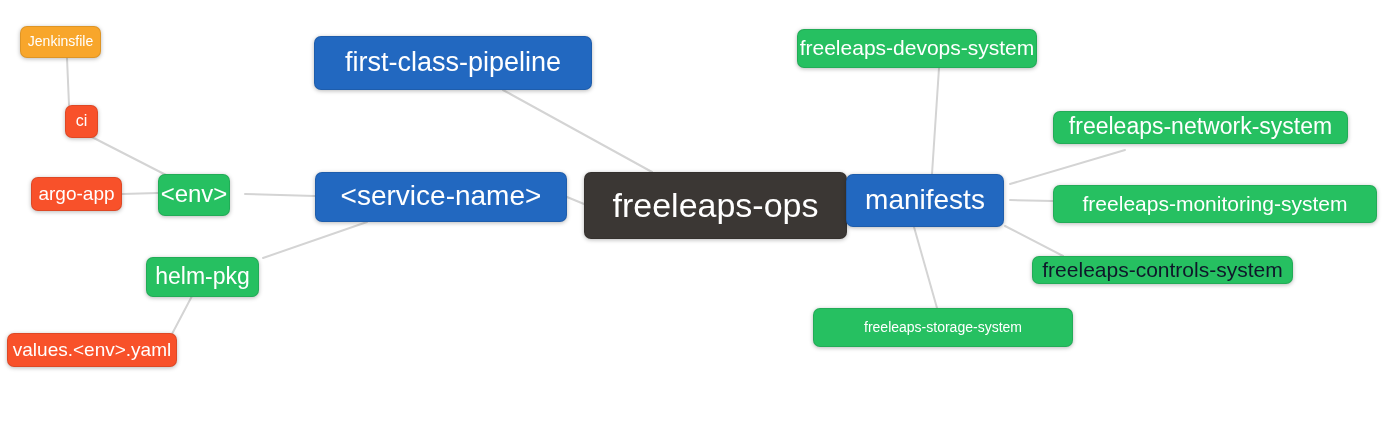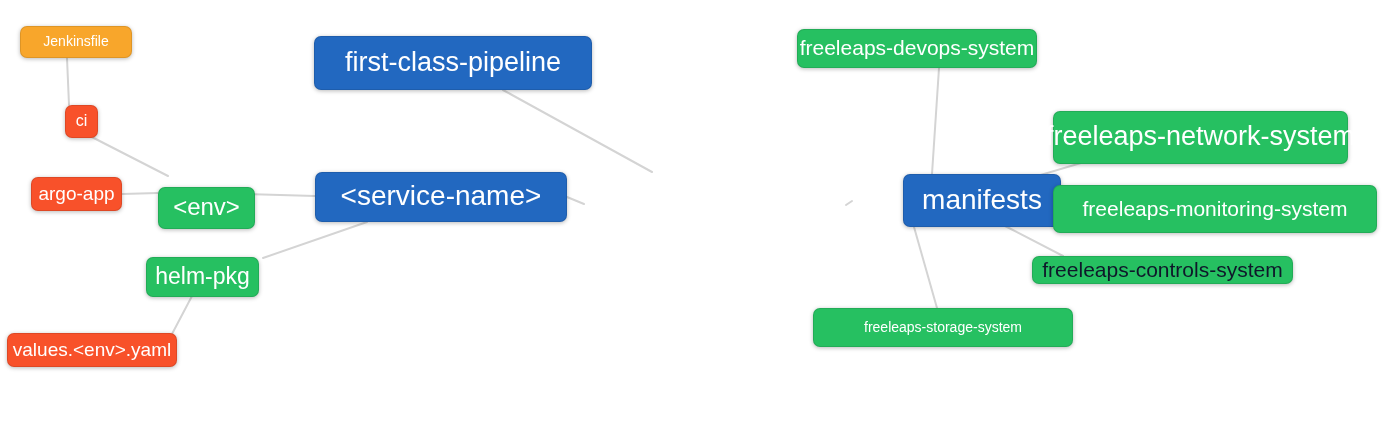--- a/index.html
+++ b/index.html
@@ -57,54 +57,57 @@
       <line x1="503" y1="90" x2="652" y2="172" stroke="#d4d4d4" stroke-width="2" stroke-linecap="round"></line>
       <line x1="567" y1="197" x2="584" y2="204" stroke="#d4d4d4" stroke-width="2" stroke-linecap="round"></line>
       <line x1="846" y1="205" x2="852" y2="201" stroke="#d4d4d4" stroke-width="2" stroke-linecap="round"></line>
       <line x1="932" y1="174" x2="939" y2="68" stroke="#d4d4d4" stroke-width="2" stroke-linecap="round"></line>
       <line x1="1010" y1="184" x2="1125" y2="150" stroke="#d4d4d4" stroke-width="2" stroke-linecap="round"></line>
       <line x1="1010" y1="200" x2="1053" y2="201" stroke="#d4d4d4" stroke-width="2" stroke-linecap="round"></line>
       <line x1="1005" y1="226" x2="1063" y2="256" stroke="#d4d4d4" stroke-width="2" stroke-linecap="round"></line>
       <line x1="914" y1="227" x2="937" y2="308" stroke="#d4d4d4" stroke-width="2" stroke-linecap="round"></line>
     </svg>
 
-<div class="node" style="left: 20px; top: 26px; width: 112px; height: 32px; background: rgb(248, 166, 43); font-size: 14px; color: rgb(255, 255, 255);">
+<div class="node" style="left: 20px; top: 26px; width: 81px; height: 32px; background: rgb(248, 166, 43); font-size: 14px; color: rgb(255, 255, 255);">
       <span>Jenkinsfile</span>
     </div>
     <div class="node" style="left: 52px; top: 105px; width: 33px; height: 33px; background: rgb(248, 81, 42); font-size: 16px; color: rgb(255, 255, 255); margin-left: 13px;">
       <span>ci</span>
     </div>
     <div class="node" style="left: 31px; top: 177px; width: 91px; height: 34px; background: rgb(248, 81, 42); font-size: 19px; color: rgb(255, 255, 255);">
       <span>argo-app</span>
     </div>
-    <div class="node" style="left: 158px; top: 187px; width: 97px; height: 42px; background: rgb(38, 192, 97); font-size: 24px; color: rgb(255, 255, 255);">
+    <div class="node" style="left: 158px; top: 174px; width: 72px; height: 42px; background: rgb(38, 192, 97); font-size: 24px; color: rgb(255, 255, 255);">
       <span>&lt;env&gt;</span>
     </div>
     <div class="node" style="left: 146px; top: 257px; width: 113px; height: 40px; background: rgb(38, 192, 97); font-size: 23px; color: rgb(255, 255, 255);">
       <span>helm-pkg</span>
     </div>
     <div class="node" style="left: 7px; top: 333px; width: 170px; height: 34px; background: rgb(248, 81, 42); font-size: 19px; color: rgb(255, 255, 255);">
       <span>values.&lt;env&gt;.yaml</span>
     </div>
     <div class="node" style="left: 314px; top: 36px; width: 278px; height: 54px; background: rgb(34, 104, 192); font-size: 27px; color: rgb(255, 255, 255);">
       <span>first-class-pipeline</span>
     </div>
     <div class="node" style="left: 315px; top: 172px; width: 252px; height: 50px; background: rgb(34, 104, 192); font-size: 28px; color: rgb(255, 255, 255);">
       <span>&lt;service-name&gt;</span>
     </div>
-    <div class="node" style="left: 903px; top: 174px; width: 158px; height: 53px; background: rgb(34, 104, 192); font-size: 28px; color: rgb(255, 255, 255);">
+    <div class="node" style="left: 584px; top: 172px; width: 263px; height: 67px; background: rgb(59, 55, 52); font-size: 34px; color: rgb(255, 255, 255);">
+      <span>freeleaps-ops</span>
+    </div>
+    <div class="node" style="left: 846px; top: 174px; width: 158px; height: 53px; background: rgb(34, 104, 192); font-size: 28px; color: rgb(255, 255, 255);">
       <span>manifests</span>
     </div>
     <div class="node" style="left: 797px; top: 29px; width: 240px; height: 39px; background: rgb(38, 192, 97); font-size: 21px; color: rgb(255, 255, 255);">
       <span>freeleaps-devops-system</span>
     </div>
-    <div class="node" style="left: 1053px; top: 111px; width: 295px; height: 53px; background: rgb(38, 192, 97); font-size: 27px; color: rgb(255, 255, 255);">
+    <div class="node" style="left: 1053px; top: 111px; width: 295px; height: 33px; background: rgb(38, 192, 97); font-size: 23px; color: rgb(255, 255, 255);">
       <span>freeleaps-network-system</span>
     </div>
-    <div class="node" style="left: 1053px; top: 185px; width: 324px; height: 48px; background: rgb(38, 192, 97); font-size: 21px; color: rgb(255, 255, 255);">
+    <div class="node" style="left: 1053px; top: 185px; width: 324px; height: 38px; background: rgb(38, 192, 97); font-size: 21px; color: rgb(255, 255, 255);">
       <span>freeleaps-monitoring-system</span>
     </div>
     <div class="node" style="left: 1032px; top: 256px; width: 261px; height: 28px; background: rgb(38, 192, 97); font-size: 21px; color: #0f172a;">
       <span>freeleaps-controls-system</span>
     </div>
     <div class="node" style="left: 813px; top: 308px; width: 260px; height: 39px; background: rgb(38, 192, 97); font-size: 14px; color: rgb(255, 255, 255);">
       <span>freeleaps-storage-system</span>
     </div>
   </div>
 

